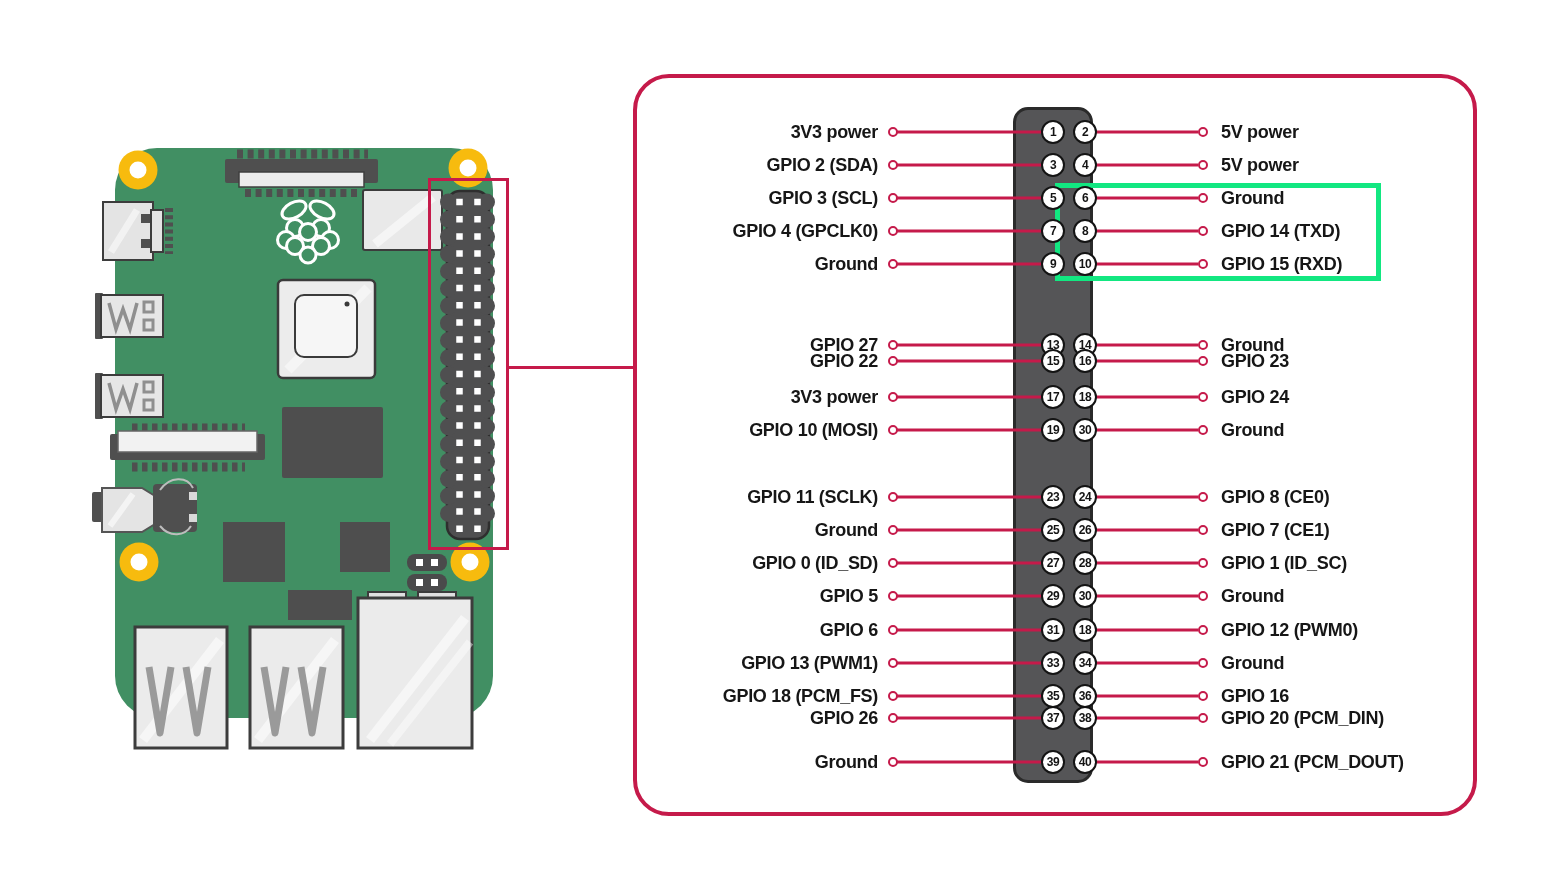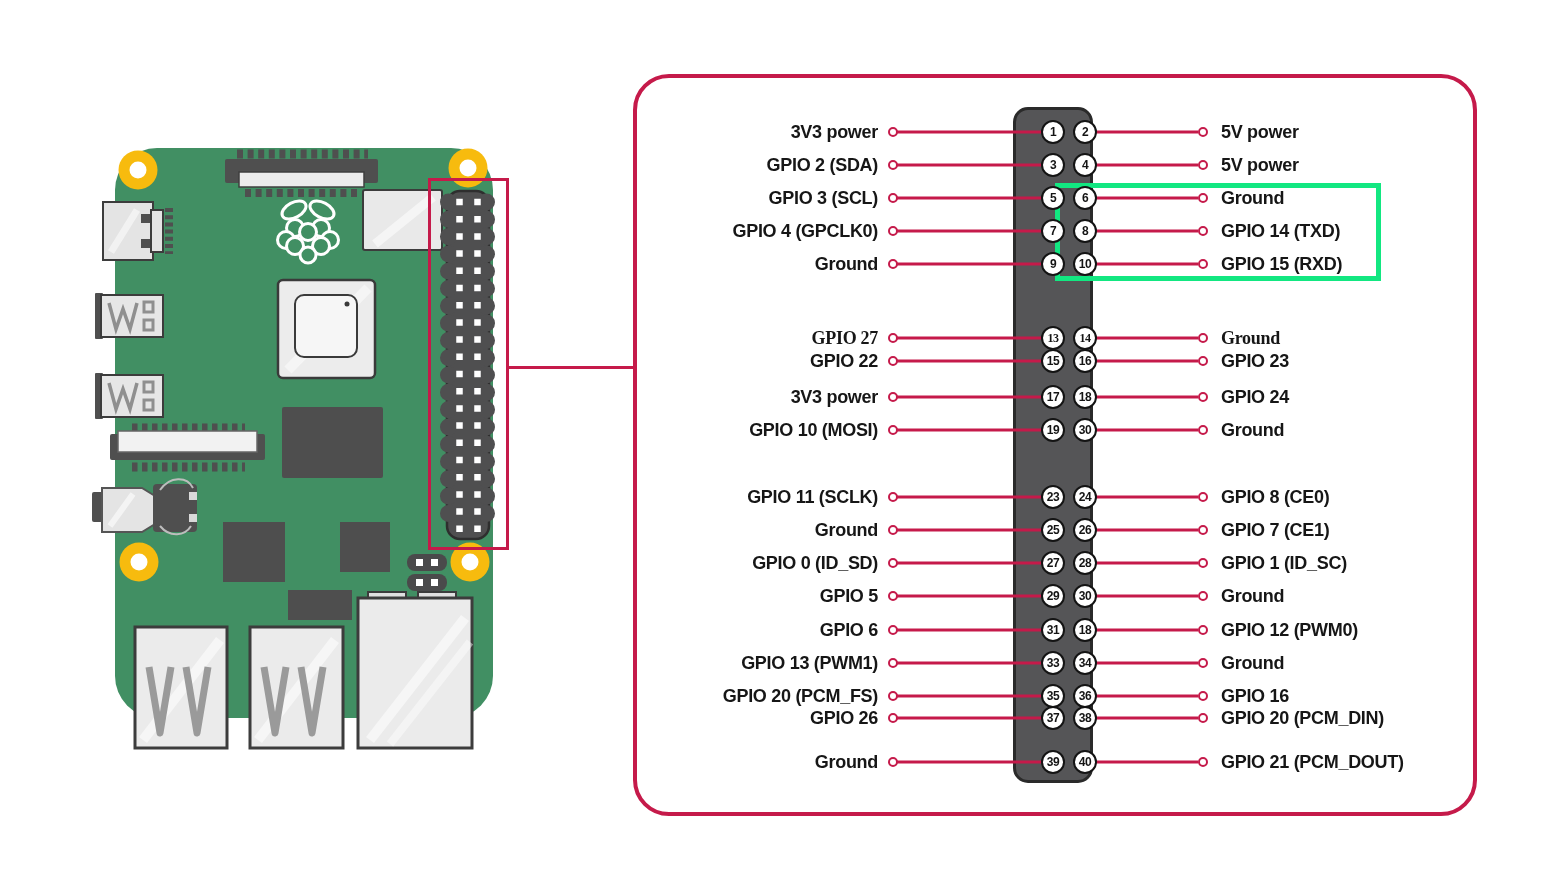--- a/index.html
+++ b/index.html
@@ -227,21 +227,21 @@
         <div class="pin-row" style="top: 169.34px;">
     <span class="l-label">Ground</span>
     <span class="dot dot-l"></span>
     <span class="line line-l"></span>
     <span class="pin pin-odd">9</span>
     <span class="pin pin-even">10</span>
     <span class="line line-r"></span>
     <span class="dot dot-r"></span>
     <span class="r-label">GPIO 15 (RXD)</span>
   </div>
-        <div class="pin-row" style="top: 243px; font-family: Liberation Serif, serif;">
+        <div class="pin-row" style="top: 250px;">
     <span class="l-label">GPIO 27</span>
     <span class="dot dot-l"></span>
     <span class="line line-l"></span>
     <span class="pin pin-odd">13</span>
     <span class="pin pin-even">14</span>
     <span class="line line-r"></span>
     <span class="dot dot-r"></span>
     <span class="r-label">Ground</span>
   </div>
         <div class="pin-row" style="top: 266px;">
@@ -328,21 +328,21 @@
     <span class="l-label">GPIO 13 (PWM1)</span>
     <span class="dot dot-l"></span>
     <span class="line line-l"></span>
     <span class="pin pin-odd">33</span>
     <span class="pin pin-even">34</span>
     <span class="line line-r"></span>
     <span class="dot dot-r"></span>
     <span class="r-label">Ground</span>
   </div>
         <div class="pin-row" style="top: 601.07px;">
-    <span class="l-label">GPIO 20 (PCM_FS)</span>
+    <span class="l-label">GPIO 18 (PCM_FS)</span>
     <span class="dot dot-l"></span>
     <span class="line line-l"></span>
     <span class="pin pin-odd">35</span>
     <span class="pin pin-even">36</span>
     <span class="line line-r"></span>
     <span class="dot dot-r"></span>
     <span class="r-label">GPIO 16</span>
   </div>
         <div class="pin-row" style="top: 623px;">
     <span class="l-label">GPIO 26</span>

